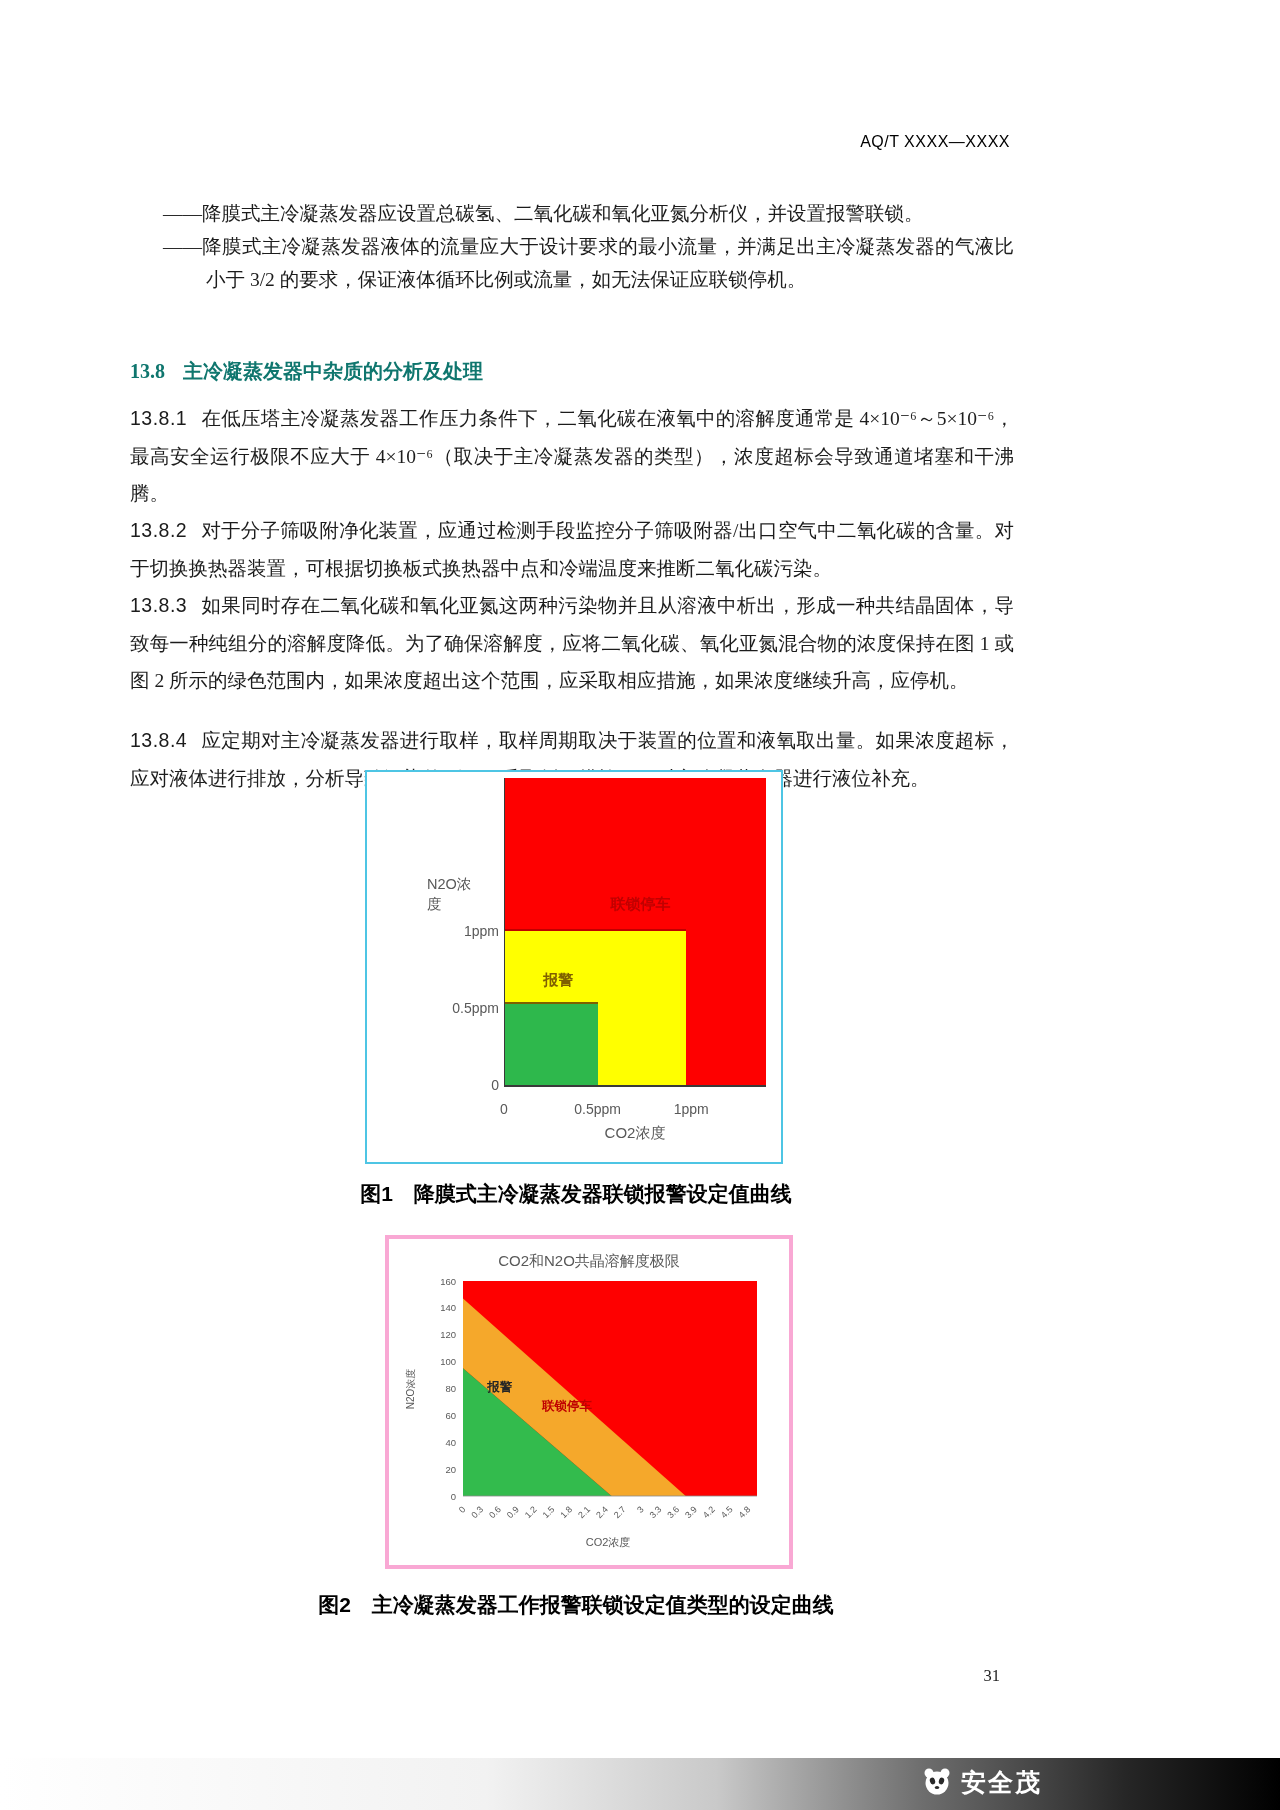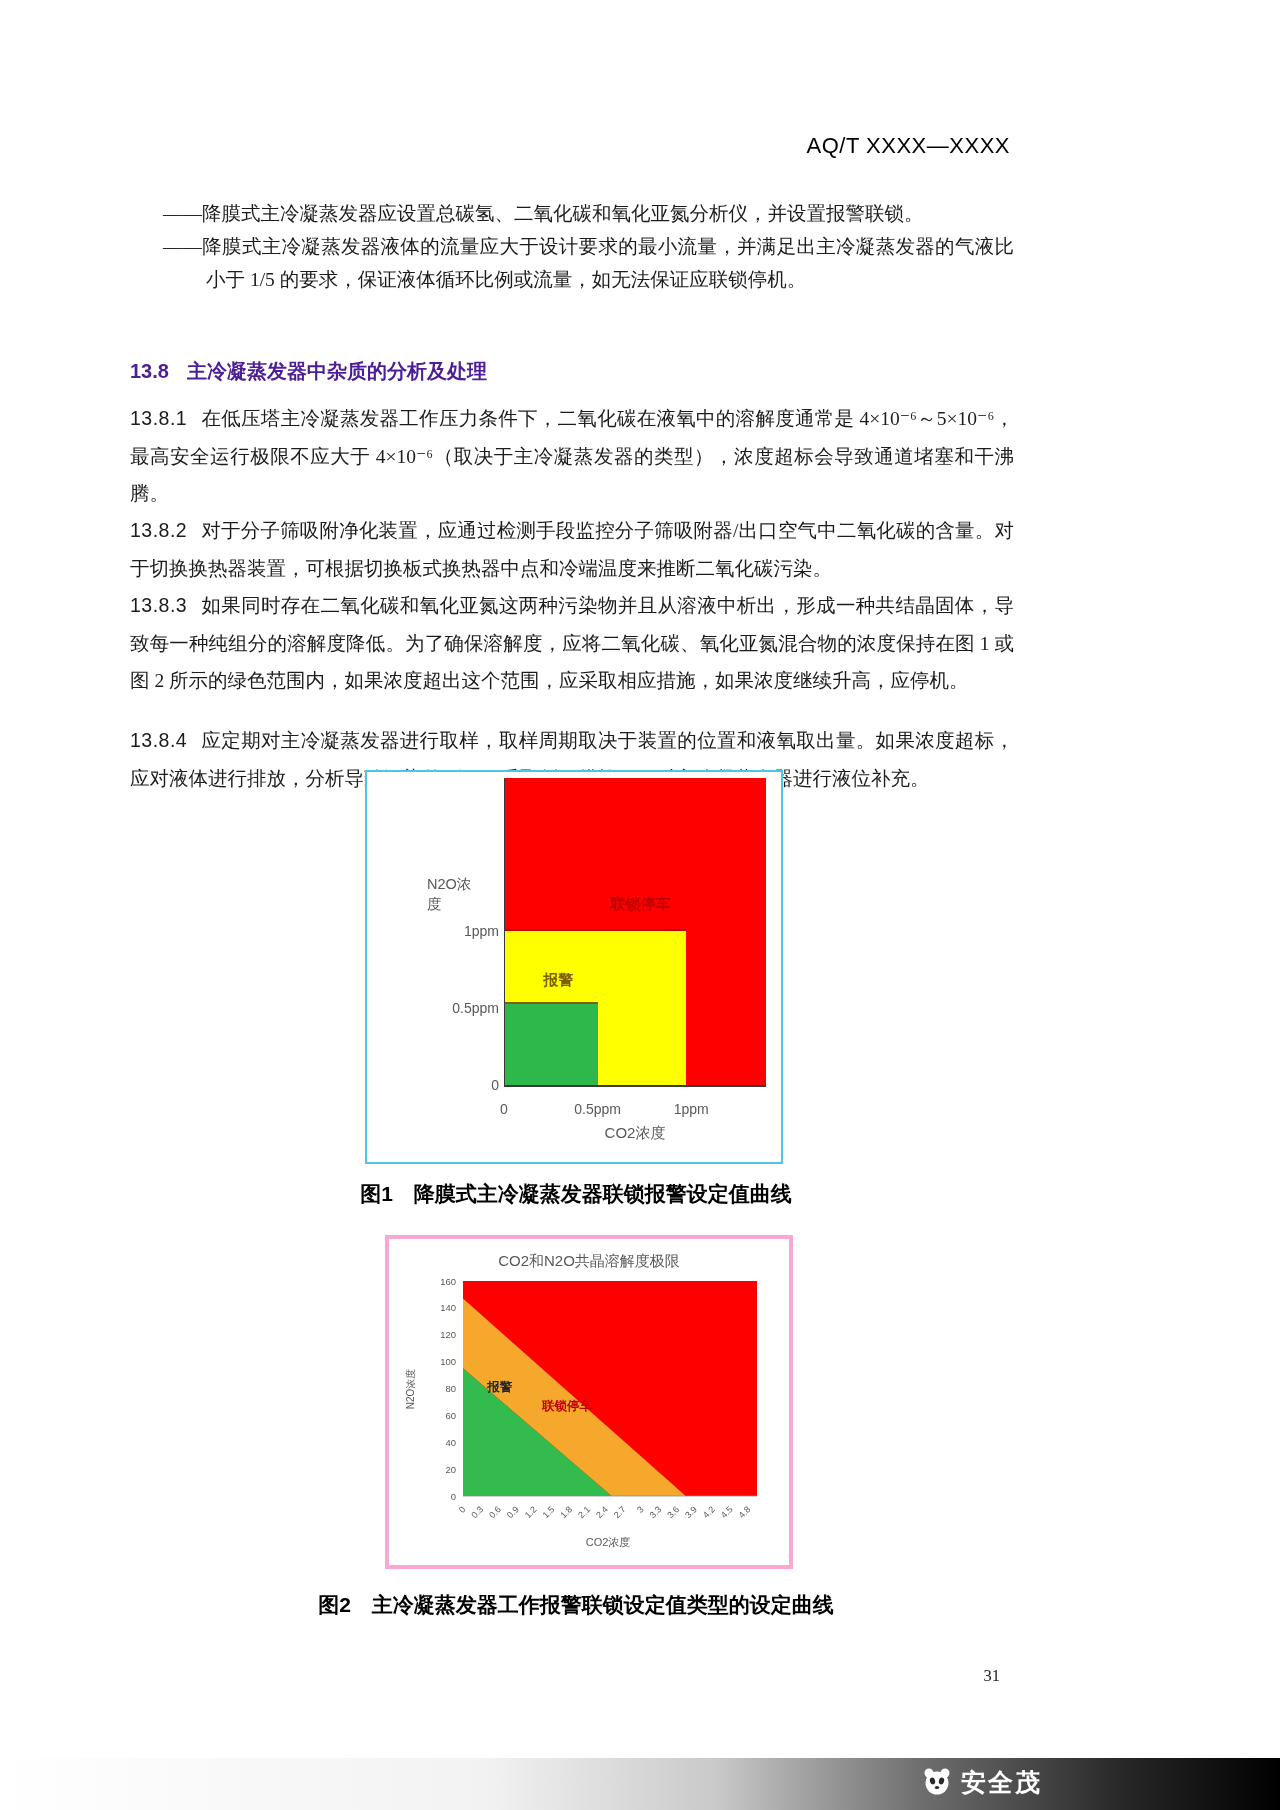--- a/index.html
+++ b/index.html
@@ -2,27 +2,27 @@
 <html><head>
 <meta charset="utf-8">
 <style>
   html,body{margin:0;padding:0;}
   body{
     width:1280px;height:1810px;position:relative;background:#ffffff;
     font-family:"Liberation Serif","DejaVu Serif",serif;color:#1c1c1c;overflow:hidden;
   }
 
   #header{position:absolute;top:133px;right:270px;font-family:"Liberation Sans","DejaVu Sans",sans-serif;
-    font-size:22px;color:#000;letter-spacing:.5px;}
+    font-size:16px;color:#000;letter-spacing:.5px;}
 
   #bullets{position:absolute;left:130px;top:197px;width:884px;font-size:19.5px;line-height:33px;text-align:justify;}
   .bullet{margin:0;padding-left:76px;text-indent:-43px;}
 
-  #sec-heading{position:absolute;left:130px;top:358px;font-family:Liberation Sans, sans-serif;
-    font-size:20px;font-weight:bold;color:#4c1d95;}
+  #sec-heading{position:absolute;left:130px;top:358px;font-family:Liberation Serif, serif;
+    font-size:20px;font-weight:bold;color:#0f766e;}
   .sec-num{margin-right:18px;}
 
   .para{position:absolute;left:130px;width:884px;font-size:19.5px;line-height:37.5px;text-align:justify;margin:0;}
   #p1{top:400px;} #p2{top:512px;} #p3{top:587px;} #p4{top:694px;margin-top:28px;}
   .pnum{font-family:"Liberation Sans","DejaVu Sans",sans-serif;margin-right:14px;letter-spacing:.5px;}
 
   
   #fig1box{position:absolute;left:365px;top:770px;width:414px;height:390px;border:2px solid #4EC5E4;background:#fff;}
   #fig1-plot{position:absolute;left:137px;top:6px;width:262px;height:309px;}
   .f1reg{position:absolute;}
@@ -63,21 +63,21 @@
   #wm-text{color:#fff;font-family:"Liberation Sans","DejaVu Sans",sans-serif;font-weight:bold;
     font-size:25px;letter-spacing:2px;}
 </style>
 </head>
 <body>
 
 <div id="header">AQ/T XXXX—XXXX</div>
 
 <div id="bullets">
   <p class="bullet">——降膜式主冷凝蒸发器应设置总碳氢、二氧化碳和氧化亚氮分析仪，并设置报警联锁。</p>
-  <p class="bullet">——降膜式主冷凝蒸发器液体的流量应大于设计要求的最小流量，并满足出主冷凝蒸发器的气液比小于 1/5 的要求，保证液体循环比例或流量，如无法保证应联锁停机。</p>
+  <p class="bullet">——降膜式主冷凝蒸发器液体的流量应大于设计要求的最小流量，并满足出主冷凝蒸发器的气液比小于 3/2 的要求，保证液体循环比例或流量，如无法保证应联锁停机。</p>
 </div>
 
 <div id="sec-heading">
   <span class="sec-num">13.8</span><span>主冷凝蒸发器中杂质的分析及处理</span>
 </div>
 
 <p class="para" id="p1"><span class="pnum">13.8.1</span><span>在低压塔主冷凝蒸发器工作压力条件下，二氧化碳在液氧中的溶解度通常是 4×10⁻⁶～5×10⁻⁶，最高安全运行极限不应大于 4×10⁻⁶（取决于主冷凝蒸发器的类型），浓度超标会导致通道堵塞和干沸腾。</span></p>
 <p class="para" id="p2"><span class="pnum">13.8.2</span><span>对于分子筛吸附净化装置，应通过检测手段监控分子筛吸附器/出口空气中二氧化碳的含量。对于切换换热器装置，可根据切换板式换热器中点和冷端温度来推断二氧化碳污染。</span></p>
 <p class="para" id="p3"><span class="pnum">13.8.3</span><span>如果同时存在二氧化碳和氧化亚氮这两种污染物并且从溶液中析出，形成一种共结晶固体，导致每一种纯组分的溶解度降低。为了确保溶解度，应将二氧化碳、氧化亚氮混合物的浓度保持在图 1 或图 2 所示的绿色范围内，如果浓度超出这个范围，应采取相应措施，如果浓度继续升高，应停机。</span></p>
 <p class="para" id="p4"><span class="pnum">13.8.4</span><span>应定期对主冷凝蒸发器进行取样，取样周期取决于装置的位置和液氧取出量。如果浓度超标，应对液体进行排放，分析导致污染的原因，采取纠正措施，再对主冷凝蒸发器进行液位补充。</span></p>

